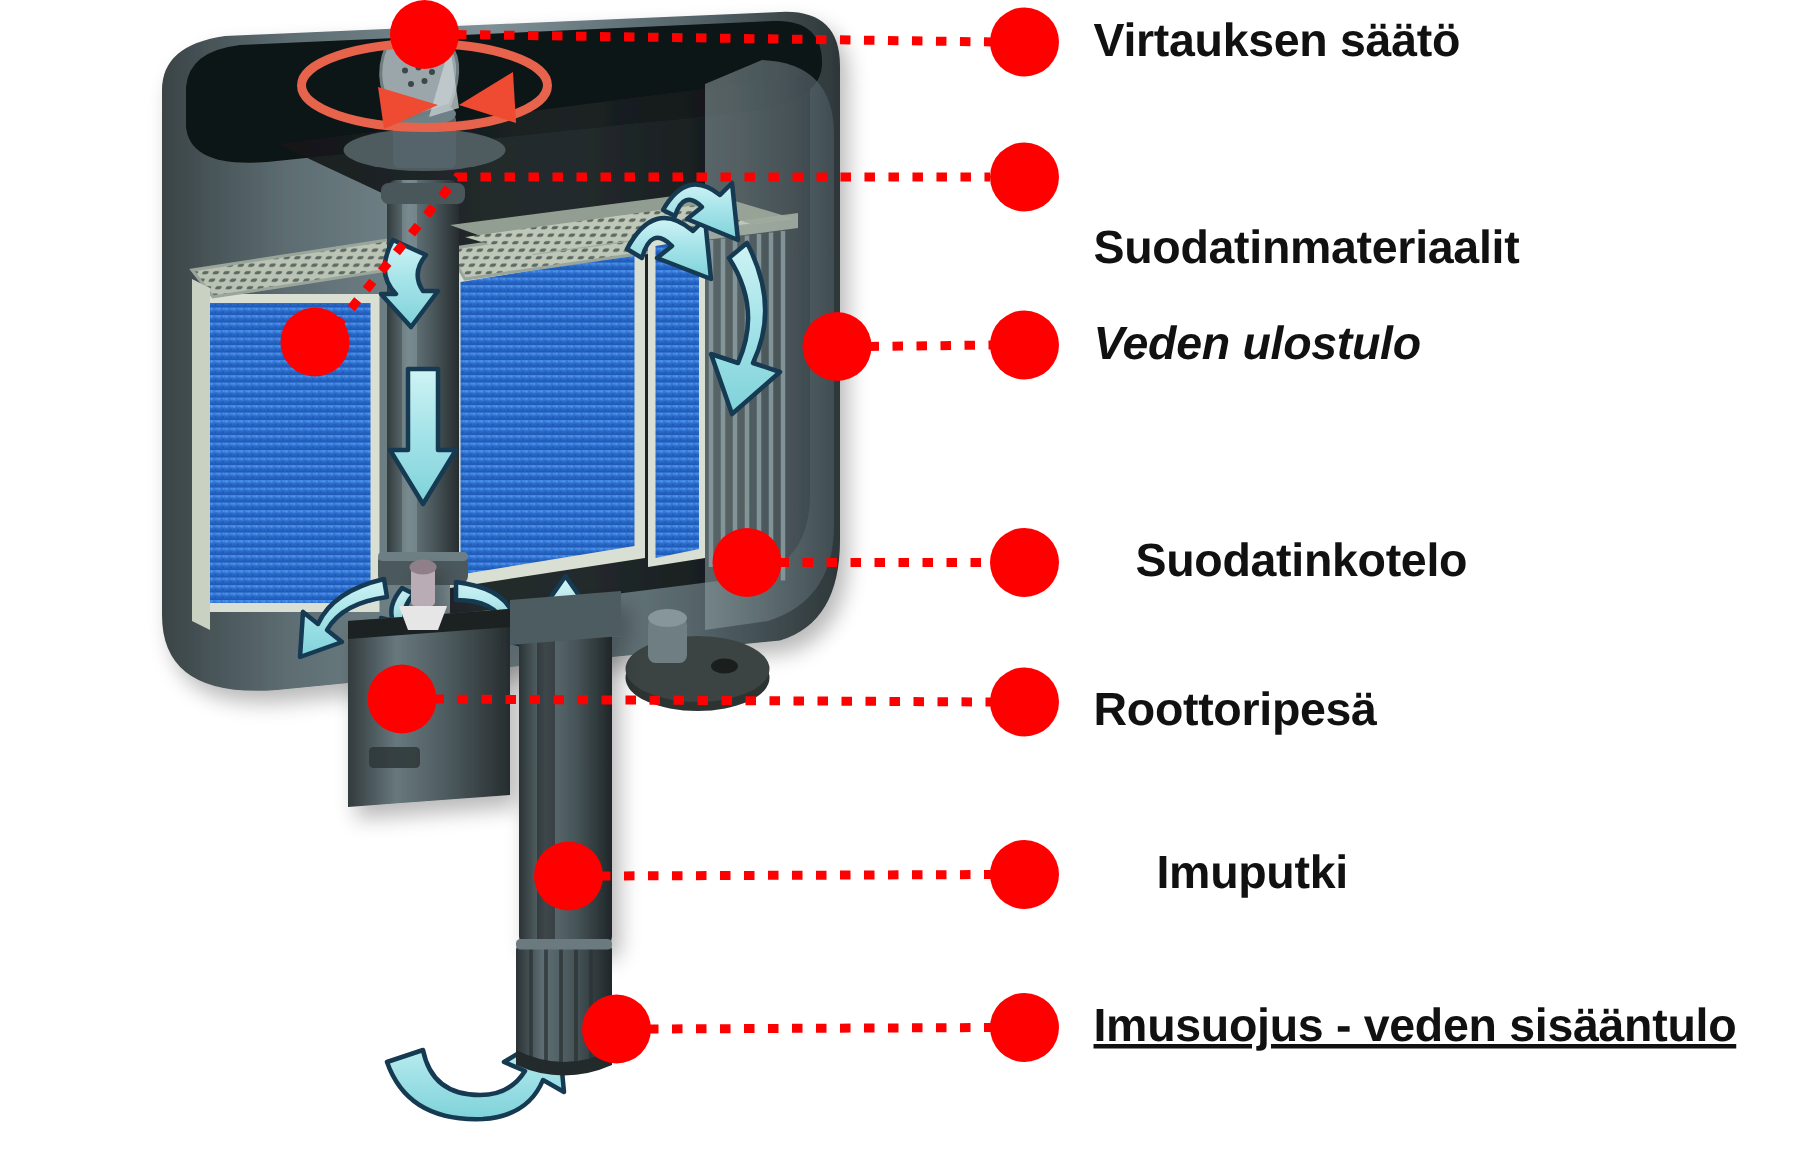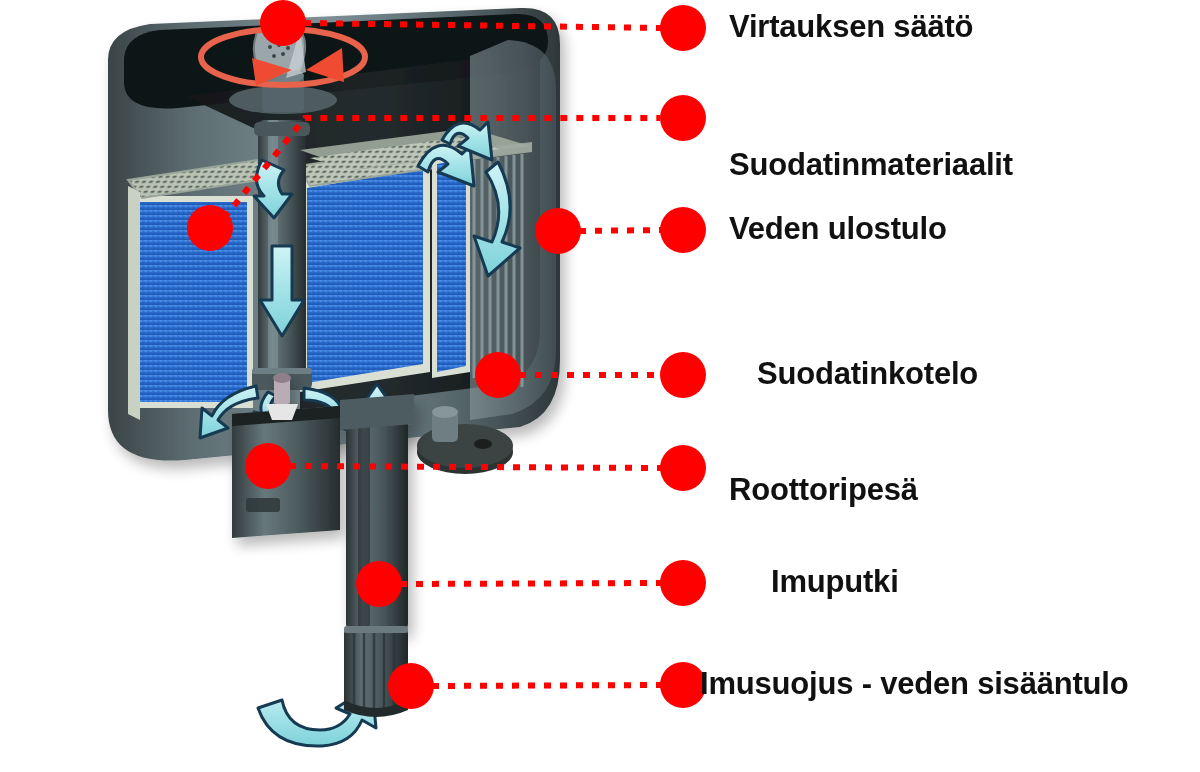--- a/index.html
+++ b/index.html
@@ -273,20 +273,20 @@
         <circle cx="379" cy="584" r="23" fill="#FF0000"></circle>
         <circle cx="683" cy="583" r="23" fill="#FF0000"></circle>
         <circle cx="411" cy="686" r="23" fill="#FF0000"></circle>
         <circle cx="683" cy="685" r="23" fill="#FF0000"></circle>
       </g>
   </svg>
 
   <div id="labels">
       <div class="callout-label" style="left: 729px; top: 11px;">Virtauksen säätö</div>
       <div class="callout-label" style="left: 729px; top: 101px; margin-top: 48px;">Suodatinmateriaalit</div>
-      <div class="callout-label" style="left: 729px; top: 213px;">Veden ulostulo</div>
+      <div class="callout-label" style="left: 729px; top: 213px; font-style: italic;">Veden ulostulo</div>
       <div class="callout-label" style="left: 729px; top: 358px; margin-left: 28px;">Suodatinkotelo</div>
-      <div class="callout-label" style="left: 729px; top: 474px;">Roottoripesä</div>
+      <div class="callout-label" style="left: 729px; top: 457px;">Roottoripesä</div>
       <div class="callout-label" style="left: 771px; top: 566px;">Imuputki</div>
-      <div class="callout-label" style="left: 700px; top: 668px;">Imusuojus - veden sisääntulo</div>
+      <div class="callout-label" style="left: 729px; top: 668px; text-decoration: underline;">Imusuojus - veden sisääntulo</div>
     </div>
 
 </div>
 
 </body></html>

